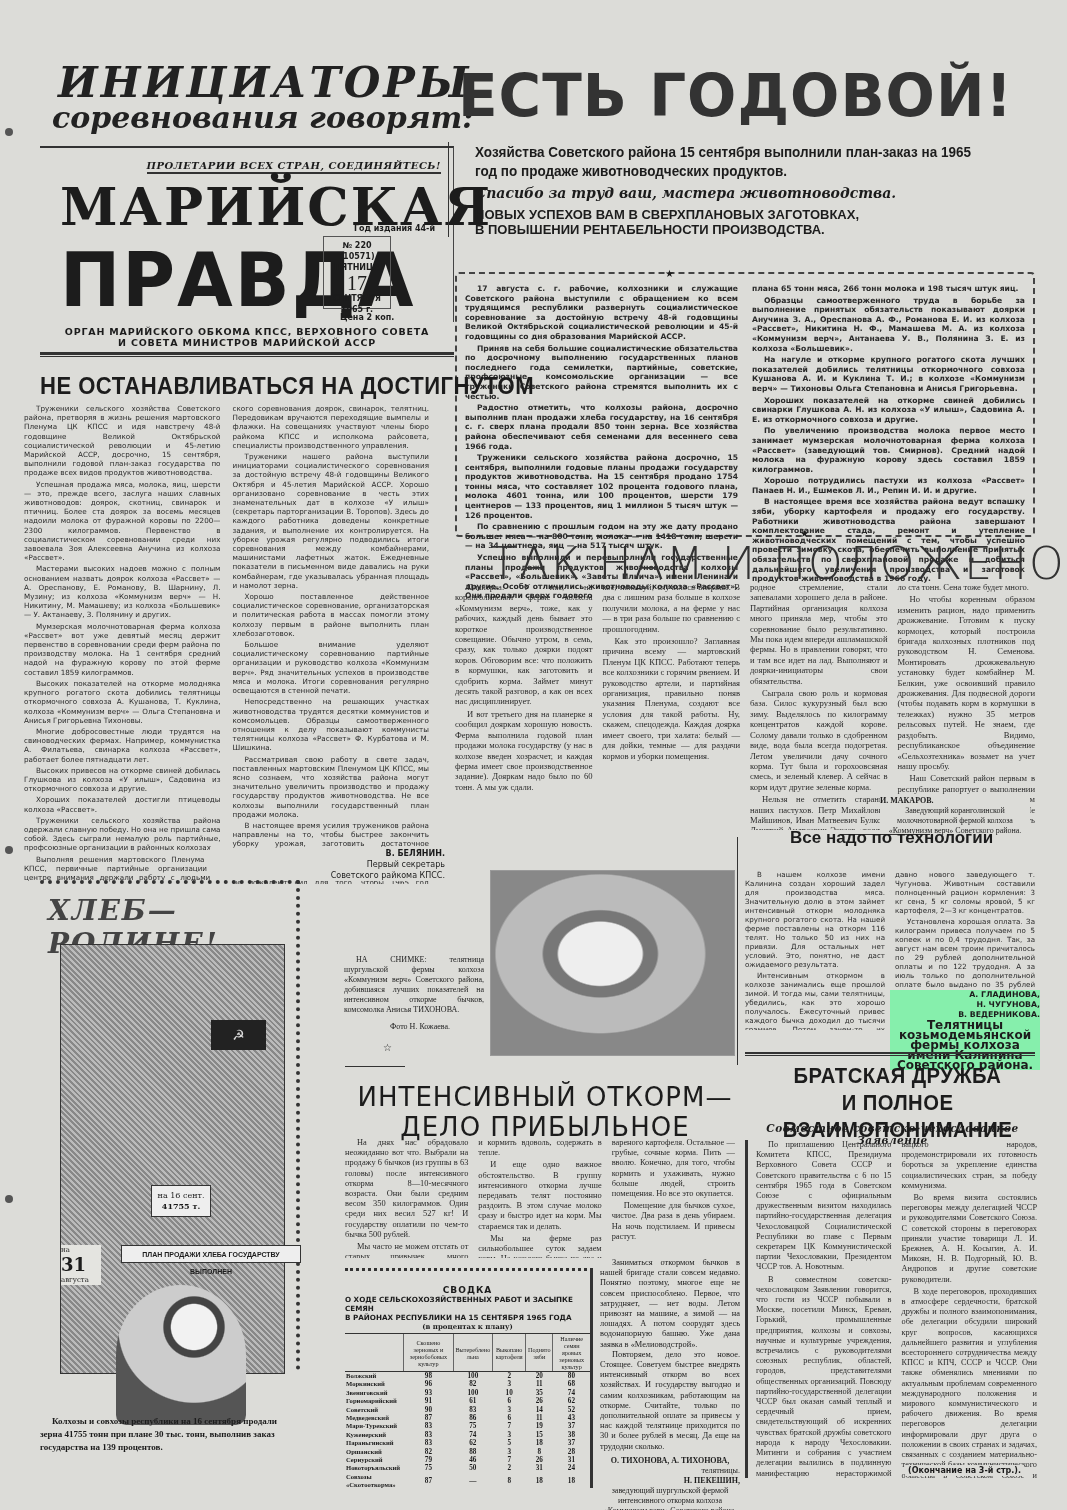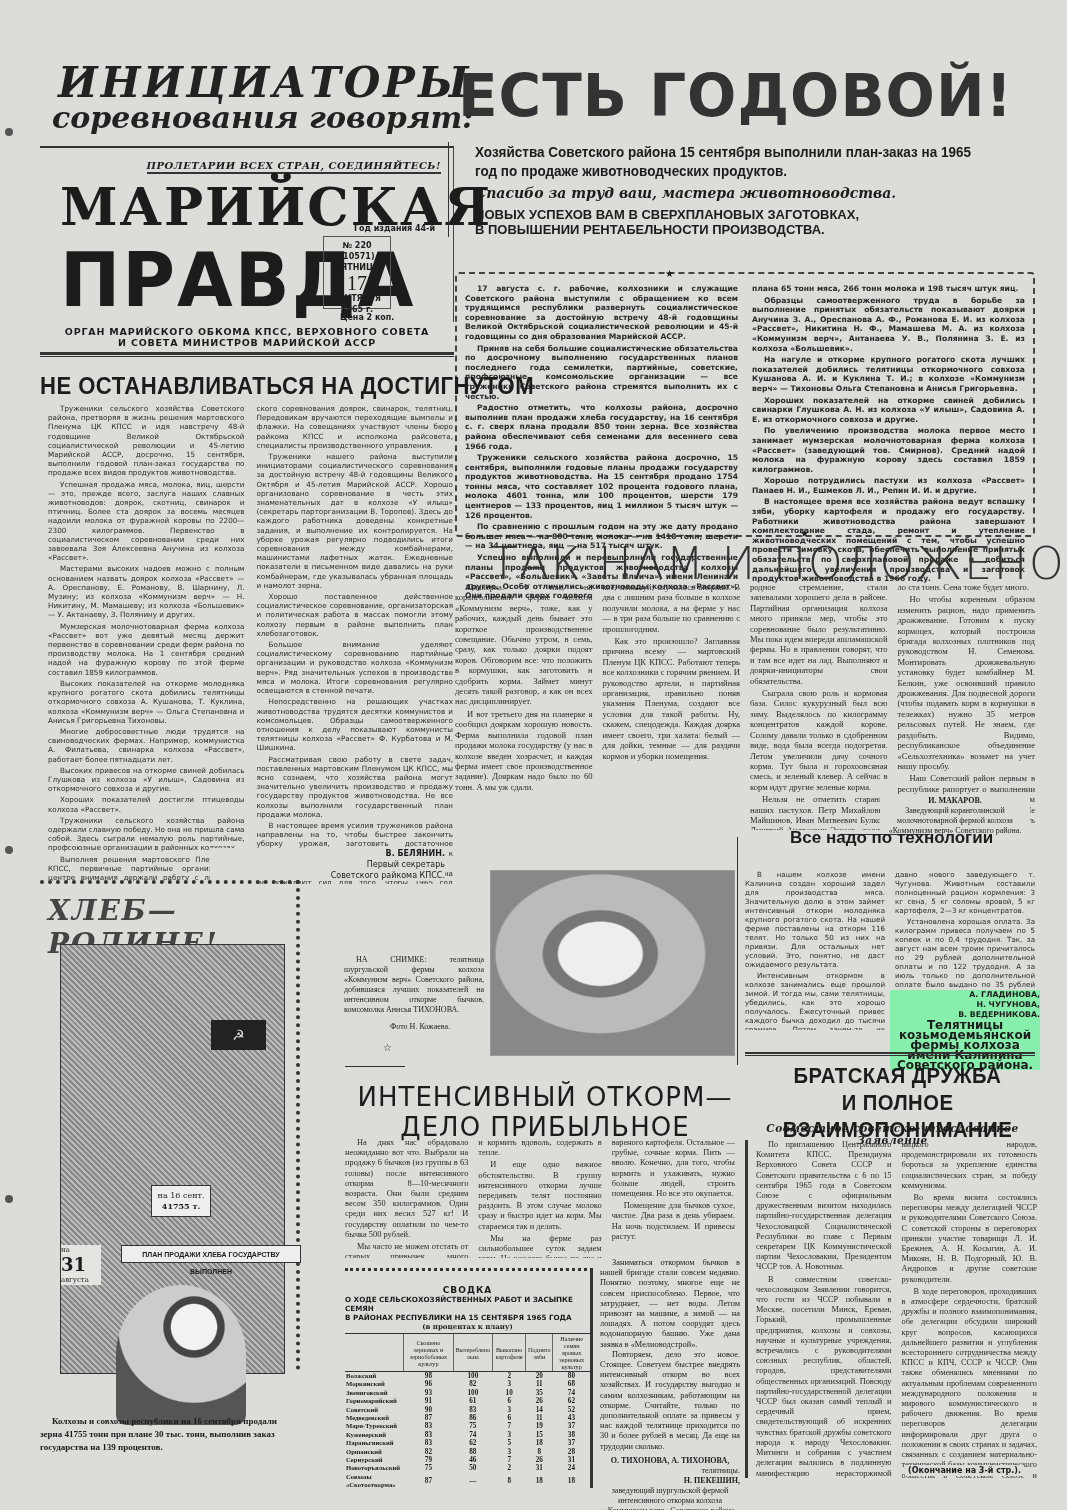--- a/index.html
+++ b/index.html
@@ -31,21 +31,21 @@
   #sub-head .l2{font-size:14px;font-style:italic;font-weight:bold;margin-top:5px;font-family:"DejaVu Serif",serif}
   #sub-head .l3{font-size:13px;font-weight:bold;margin-top:6px;line-height:15px;font-family:"Liberation Sans",sans-serif}
 
   
   #appeal{left:455px;top:272px;width:580px;height:265px;border:2px dashed #444;border-radius:4px;padding:10px 8px;display:flex;gap:14px}
   #appeal .col{flex:1}
   #appeal .col p{font-family:"DejaVu Sans",sans-serif;font-size:7.6px;line-height:9.6px;font-weight:bold}
 
   
   #art1-title{left:40px;top:372px;font-size:24px;font-weight:bold;font-family:"Liberation Sans",sans-serif;letter-spacing:.5px;transform:scaleX(.92);transform-origin:left}
-  #art1-body{left:48px;top:404px;width:405px;height:480px;display:flex;gap:12px;overflow:hidden}
+  #art1-body{left:24px;top:404px;width:405px;height:480px;display:flex;gap:12px;overflow:hidden}
   #art1-body .col{flex:1}
   #art1-body p{font-family:"DejaVu Sans",sans-serif;font-size:7.2px;line-height:9.2px}
   #art1-sign{left:210px;top:848px;width:235px;text-align:right;font-size:8px;font-weight:bold;line-height:11px;font-family:"DejaVu Sans",sans-serif}
 
   
   #poster{left:40px;top:880px;width:260px;height:490px;border-right:4px dotted #333;border-top:4px dotted #333}
   #poster-title{left:8px;top:10px;font-size:28px;font-weight:bold;font-style:italic;color:#444;letter-spacing:2px;font-family:"DejaVu Serif",serif}
   #elevator{left:20px;top:60px;width:225px;height:430px;background:repeating-linear-gradient(45deg,#888 0 2px,#bbb 2px 4px);border:1px solid #333}
   #flag{left:150px;top:75px;width:55px;height:30px;background:#222;color:#ddd;font-size:14px;line-height:30px;text-align:center}
   #silo-sign{left:90px;top:240px;width:60px;height:32px;background:#eee;border:1px solid #333;font-size:8px;text-align:center;line-height:10px;padding-top:5px}
@@ -240,21 +240,21 @@
     <p>Нельзя не отметить старания наших пастухов. Петр Михайлович Майшинов, Иван Матвеевич Булков, Дмитрий Андреевич Эскаев «водят» стадо к питательным травам. Не ленятся пригонять коров в обед на третью, дневную, дойку.</p>
 
   </div>
   <div class="col">
     <p style="text-indent:0">ло ста тонн. Сена тоже будет много.</p>
     <p>Но чтобы коренным образом изменить рацион, надо применить дрожжевание. Готовим к пуску кормоцех, который построила бригада колхозных плотников под руководством Н. Семенова. Монтировать дрожжевальную установку будет комбайнер М. Белкин, уже освоивший правило дрожжевания. Для подвесной дороги (чтобы подавать корм в кормушки в тележках) нужно 35 метров рельсовых путей. Не знаем, где раздобыть. Видимо, республиканское объединение «Сельхозтехника» возьмет на учет нашу просьбу.</p>
     <p>Наш Советский район первым в республике рапортует о выполнении годового плана по всем видам продуктов животноводства. Не скроем: это приятно сознавать. Хоть так нам и положено. Ведь мы же — инициаторы соревнования за достойную встречу 48-й годовщины Великого Октября и 45-летия Марийской АССР.</p>
   </div>
 </div>
 <div id="art2-sign" class="abs serif" style="background:#dcdcd8">
-  <div style="font-weight:bold;text-align:center">И. МАКАРОВ.</div>
+  <div style="font-weight:bold;text-align:left">И. МАКАРОВ.</div>
   <div>Заведующий коранголинской молочнотоварной фермой колхоза «Коммунизм верч» Советского района.</div>
 </div>
 <div class="abs" style="left:840px;top:834px;width:90px;border-top:1px solid #333"></div>
 
 <div id="art3-title" class="abs">Все надо по технологии</div>
 <div id="art3-body" class="abs">
   <div class="col">
     <p>В нашем колхозе имени Калинина создан хороший задел для производства мяса. Значительную долю в этом займет интенсивный откорм молодняка крупного рогатого скота. На нашей ферме поставлены на откорм 116 телят. Но только 50 из них на привязи. Для остальных нет условий. Это, понятно, не даст ожидаемого результата.</p>
     <p>Интенсивным откормом в колхозе занимались еще прошлой зимой. И тогда мы, сами телятницы, убедились, как это хорошо получалось. Ежесуточный привес каждого бычка доходил до тысячи граммов. Потом зачем-то их перевели на пастьбу, привесы упали до 600 граммов.</p>
 

